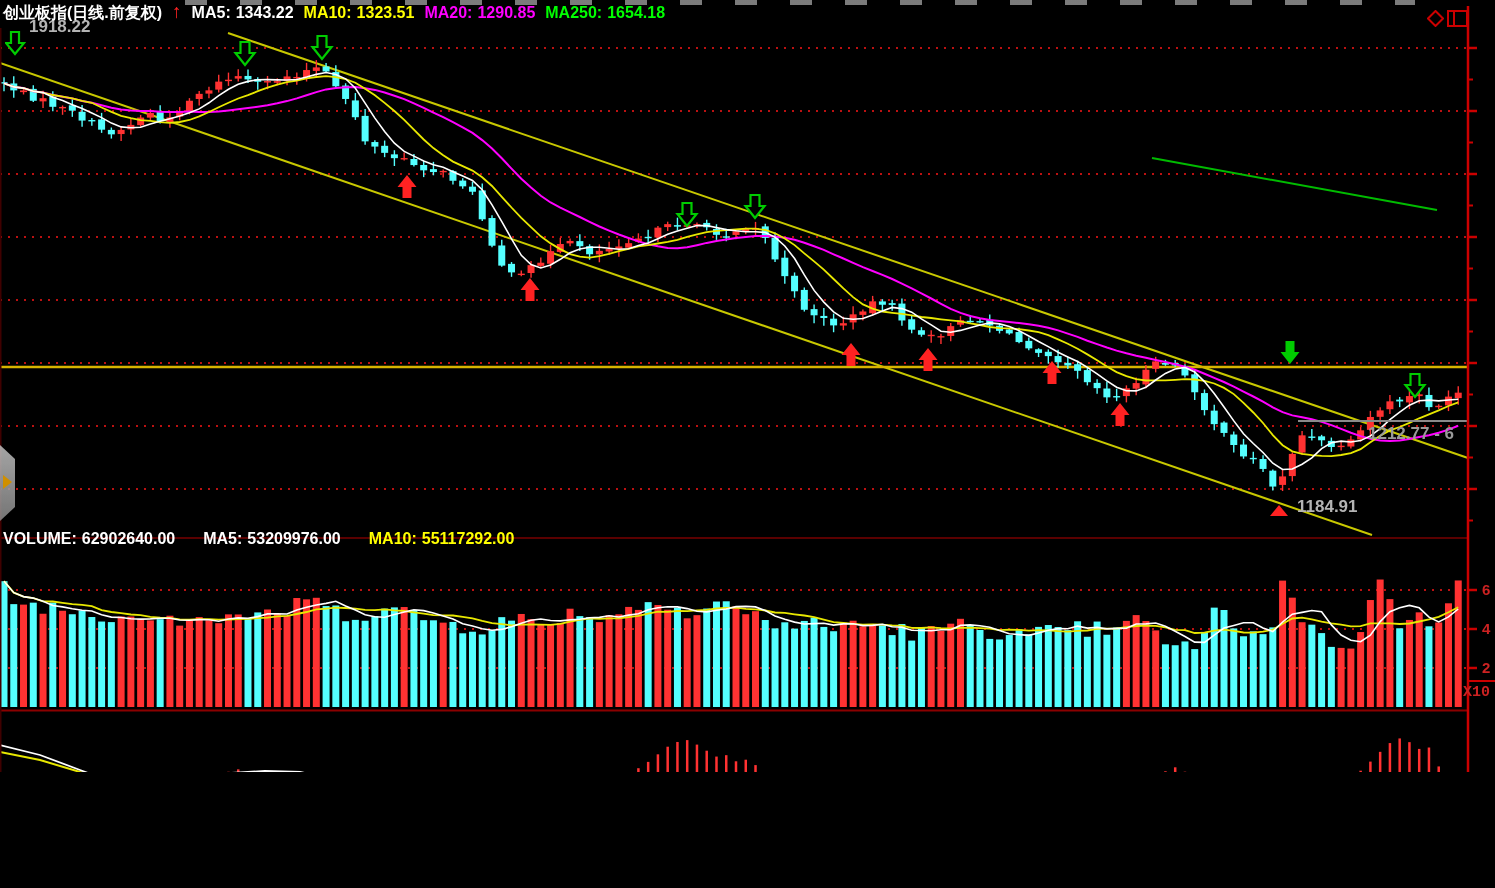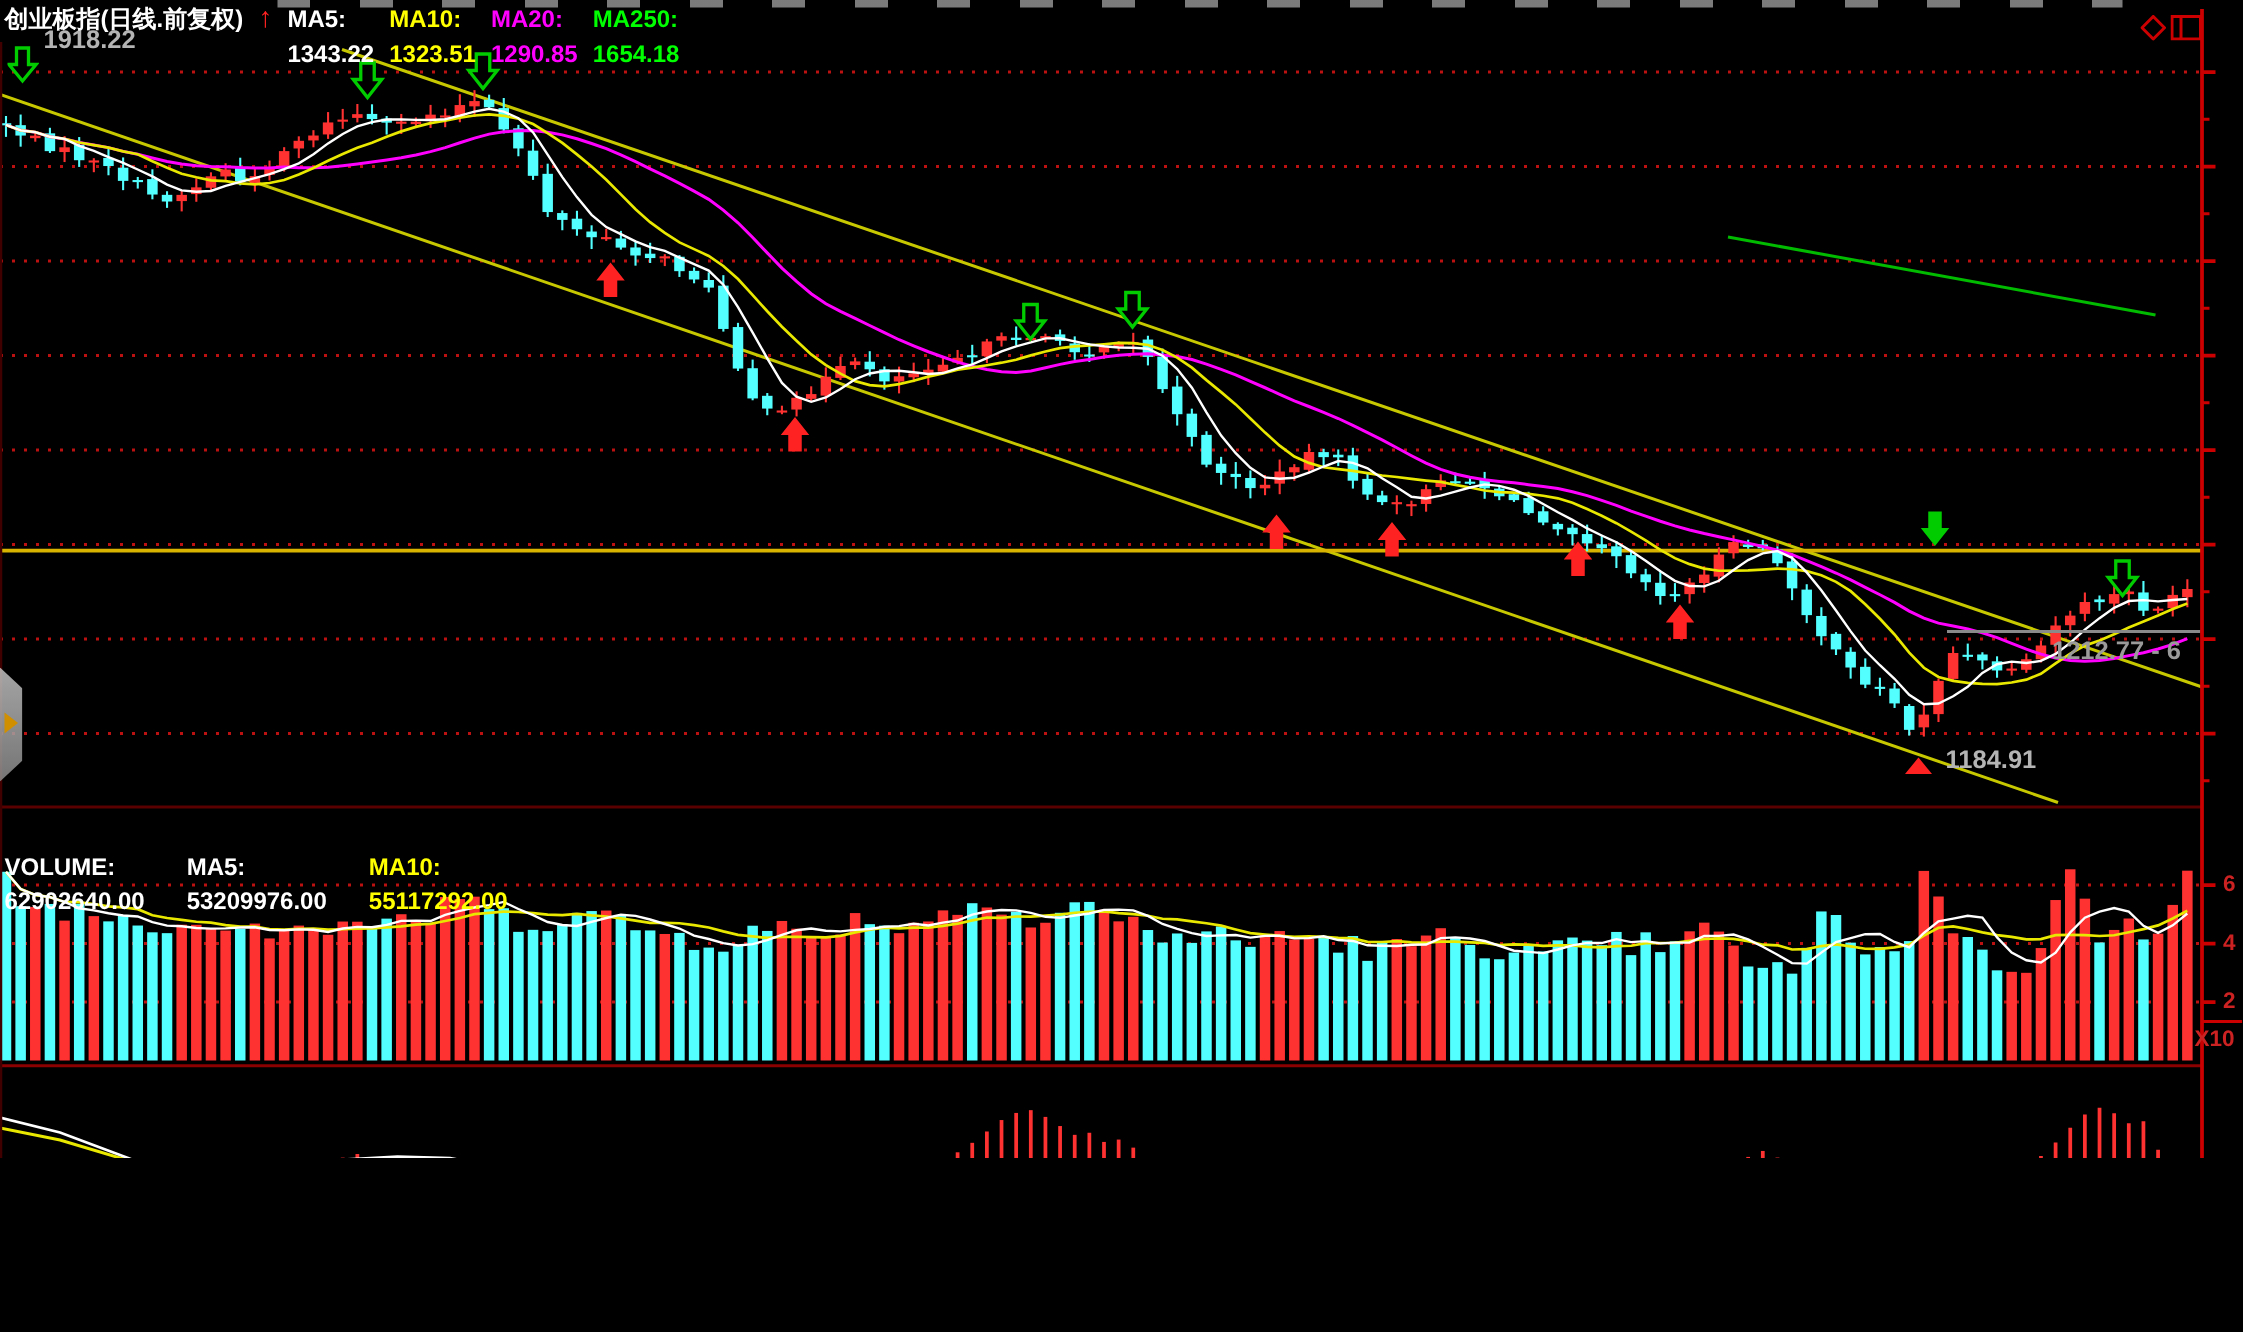--- a/index.html
+++ b/index.html
@@ -1,35 +1,35 @@
 <!DOCTYPE html>
 <html><head>
 <meta charset="utf-8">
 <style>
   html,body{margin:0;padding:0;background:#000;}
   #app{position:relative;width:1495px;height:772px;background:#000;overflow:hidden;
        font-family:"Liberation Sans",sans-serif;}
   svg{position:absolute;left:0;top:0;}
   .hdr{position:absolute;left:3px;top:3px;display:flex;gap:10px;align-items:baseline;
        font-size:16px;font-weight:bold;white-space:nowrap;z-index:5;}
-  .pair{display:flex;gap:5px;flex-direction:column;}
+  .pair{display:flex;gap:5px;}
   .c-white{color:#ffffff}.c-yellow{color:#ffff00}.c-magenta{color:#ff00ff}.c-green{color:#00ff00}
   .up-glyph{color:#ff2222;font-size:19px;line-height:16px;font-weight:bold;}
   .marker{position:absolute;color:#b4b4b4;font-size:17px;font-weight:bold;z-index:4;white-space:nowrap;}
   #high-marker{left:29px;top:17px;}
   #low-marker{left:1297px;top:497px;}
   #range-annot{left:1368px;top:424px;width:100px;overflow:hidden;color:#9a9a9a;}
   #high-arrow{position:absolute;left:5px;top:30px;z-index:4;}
   .pane-hdr{position:absolute;left:3px;display:flex;gap:10px;font-size:16px;font-weight:bold;
             white-space:nowrap;z-index:5;}
-  #vol-hdr{top:570px;gap:28px;}
+  #vol-hdr{top:530px;gap:28px;}
   #macd-hdr{top:711px;}
   .ax-label{position:absolute;left:1482px;color:#cc2222;font-size:15px;font-weight:bold;z-index:5;}
   #vol-ax-0{top:581px;}#vol-ax-1{top:620px;}#vol-ax-2{top:659px;}
-  #vol-mult{position:absolute;left:1463px;top:684px;color:#cc2222;font-size:15px;font-weight:bold;z-index:5;}
+  #vol-mult{position:absolute;left:1463px;top:684px;color:#cc2222;font-size:15px;font-weight:bold;z-index:5;font-family:Liberation Mono, monospace;}
   .tr-icon{position:absolute;z-index:6;cursor:pointer;}
   #icon-diamond{left:1427px;top:10px;}
   #icon-split{left:1447px;top:10px;}
   #top-strip{position:absolute;left:185px;top:0;width:1230px;height:5px;z-index:3;
      background:repeating-linear-gradient(90deg,#9a9a9a 0 22px,transparent 22px 55px);opacity:.8;}
   #side-handle{position:absolute;left:0;top:445px;width:15px;height:76px;z-index:7;cursor:pointer;
      background:linear-gradient(180deg,#c2c2c2,#8a8a8a);
      clip-path:polygon(0 0,100% 14px,100% 62px,0 100%);opacity:.85;}
   #side-handle .tri{position:absolute;left:3px;top:30px;width:0;height:0;
      border-left:9px solid #f5a800;border-top:7px solid transparent;border-bottom:7px solid transparent;}

